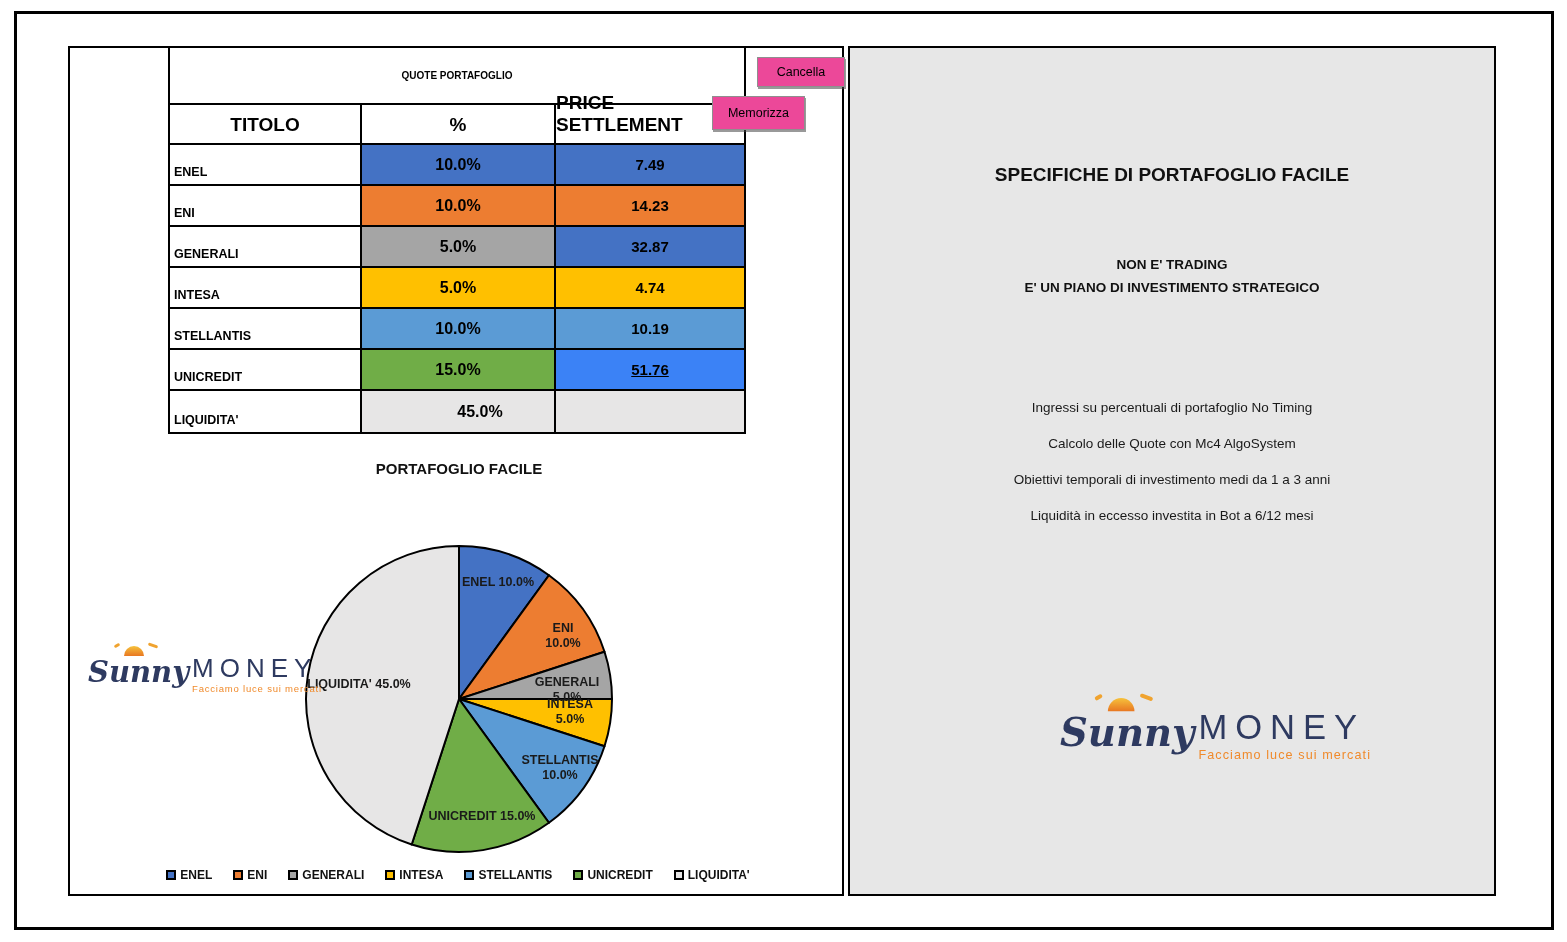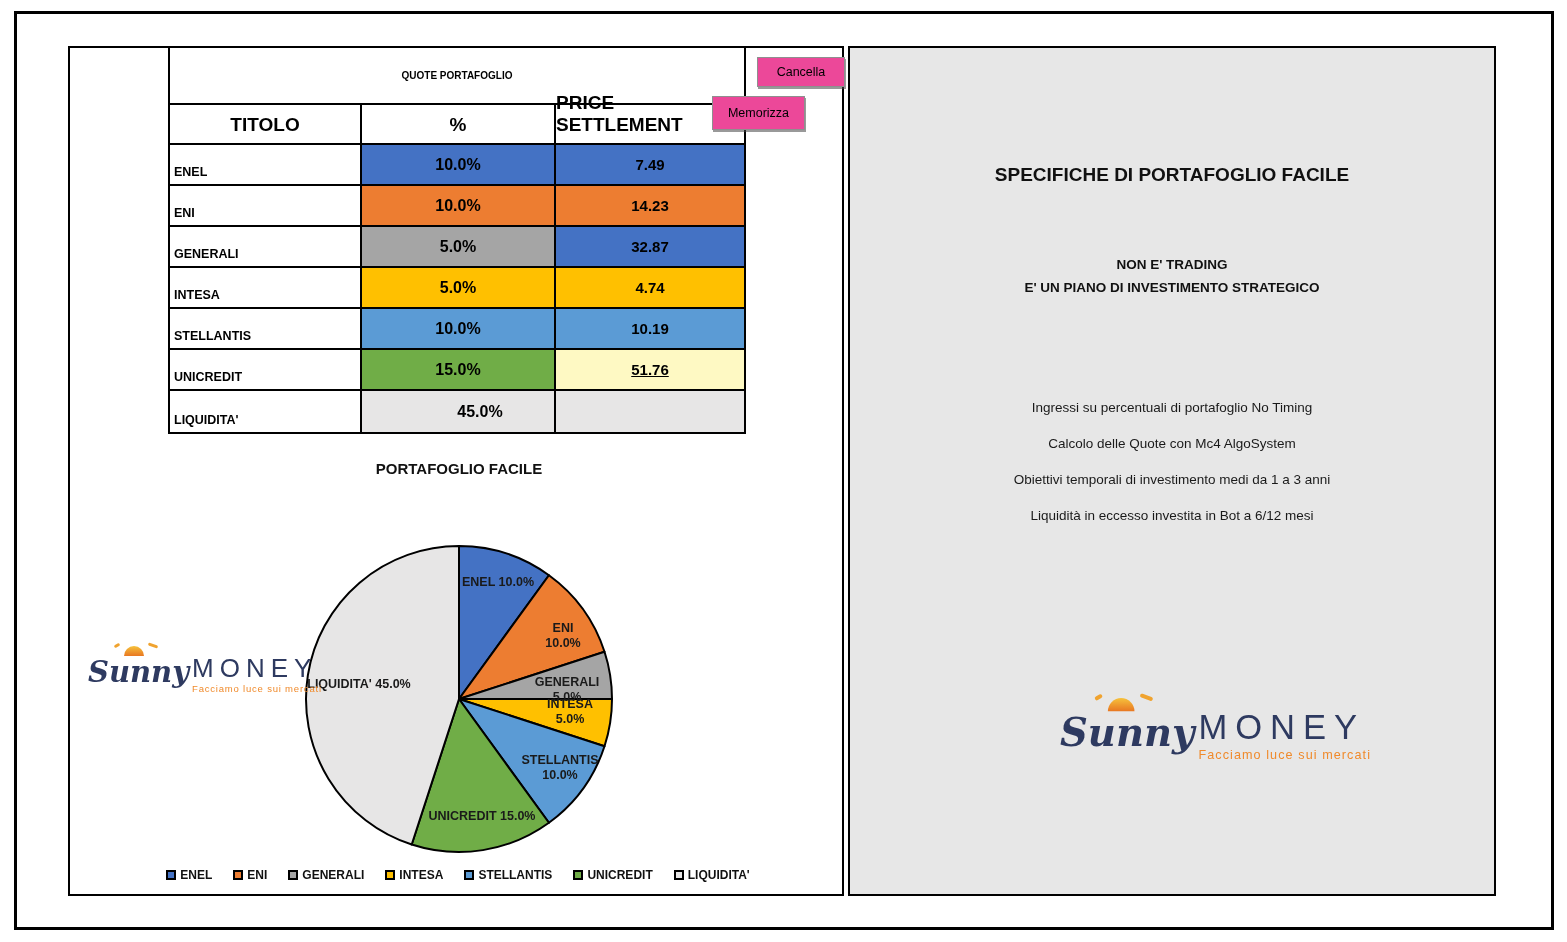--- a/index.html
+++ b/index.html
@@ -82,21 +82,21 @@
       <div class="tc val" style="background: rgb(165, 165, 165);">5.0%</div>
       <div class="tc val price no-r" style="background: rgb(68, 114, 196);">32.87</div>
       <div class="tc rlabel">INTESA</div>
       <div class="tc val" style="background: rgb(255, 192, 0);">5.0%</div>
       <div class="tc val price no-r" style="background: rgb(255, 192, 0);">4.74</div>
       <div class="tc rlabel">STELLANTIS</div>
       <div class="tc val" style="background: rgb(91, 155, 213);">10.0%</div>
       <div class="tc val price no-r" style="background: rgb(91, 155, 213);">10.19</div>
       <div class="tc rlabel">UNICREDIT</div>
       <div class="tc val" style="background: rgb(112, 173, 71);">15.0%</div>
-      <div class="tc val price no-r" style="background: #fef9c3; text-decoration: underline;">51.76</div>
+      <div class="tc val price no-r" style="background: #3b82f6; text-decoration: underline;">51.76</div>
       <div class="tc rlabel no-b">LIQUIDITA'</div>
       <div class="tc val no-b" style="background: rgb(231, 230, 230); padding-left: 44px;">45.0%</div>
       <div class="tc val price no-r no-b" style="background: rgb(231, 230, 230);"></div>
     </div>
 
   <button class="win-btn btn-cancella">Cancella</button>
   <button class="win-btn btn-memorizza">Memorizza</button>
 
   <div class="chart-title">PORTAFOGLIO FACILE</div>
 

